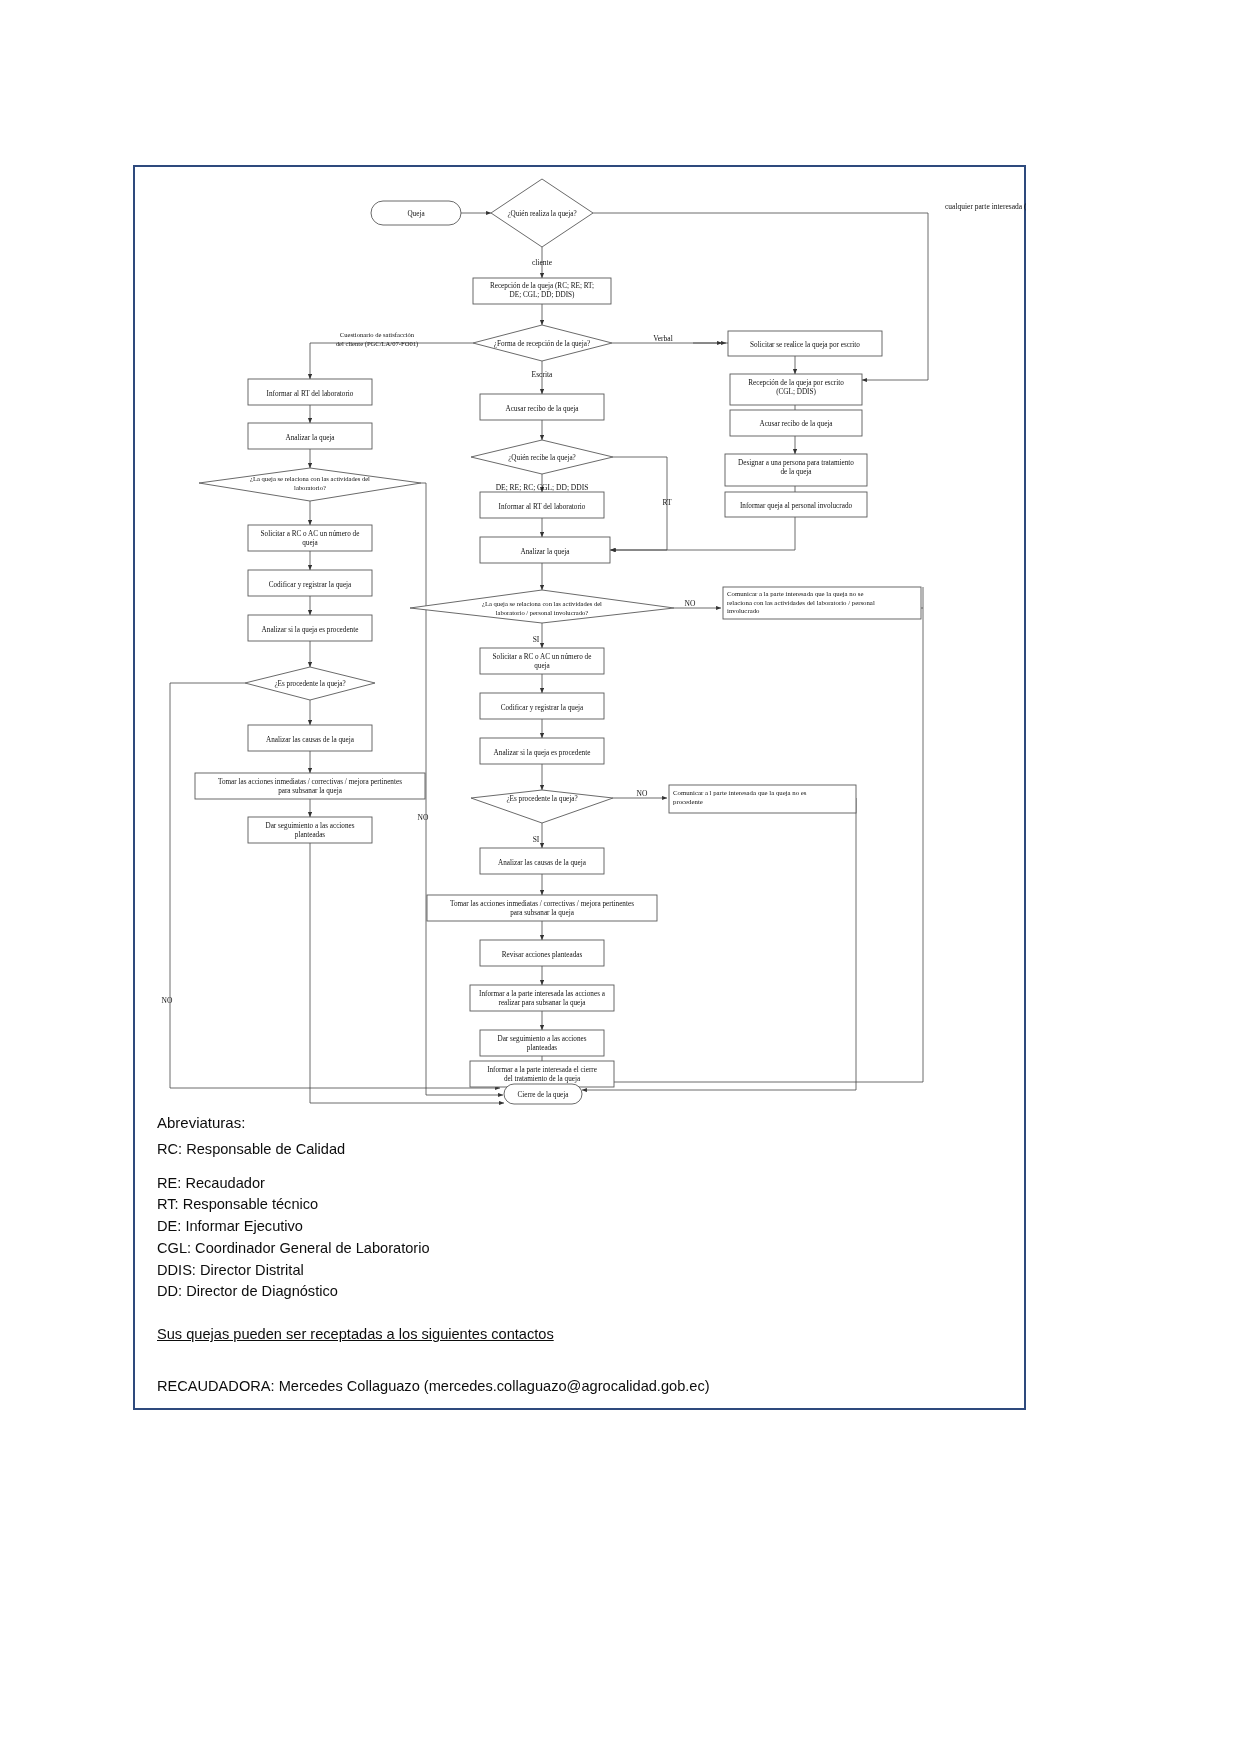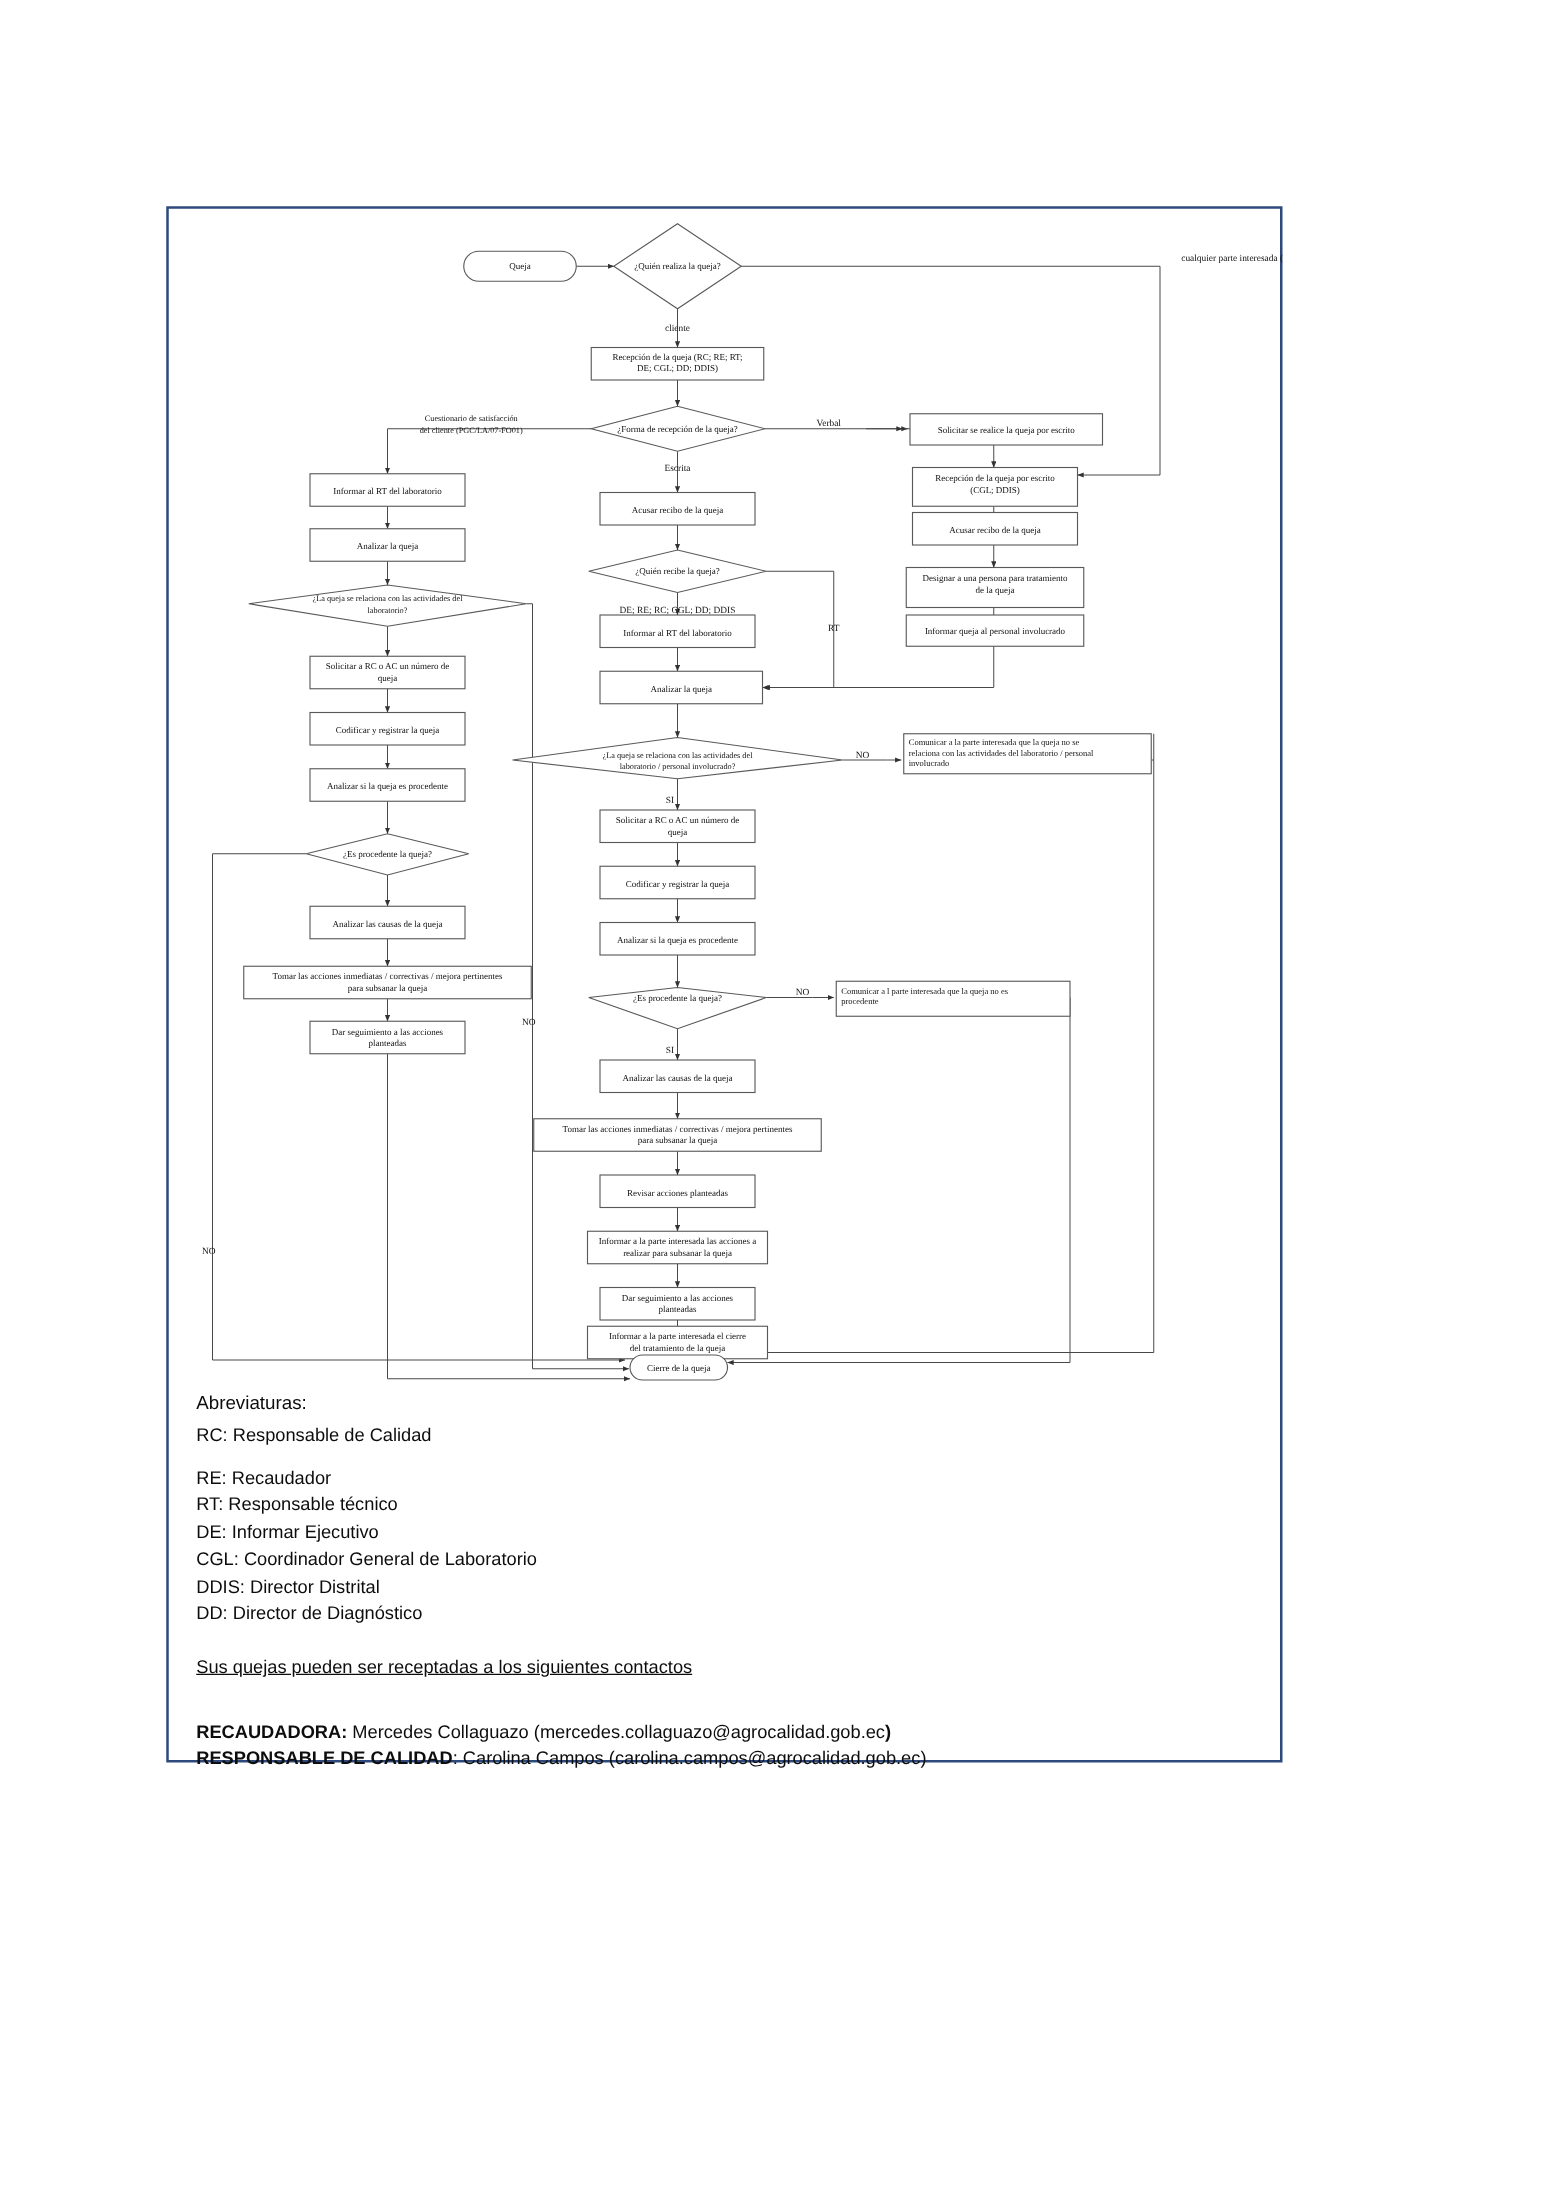--- a/index.html
+++ b/index.html
@@ -8,21 +8,21 @@
   #frame{position:absolute;left:133px;top:165px;width:893px;height:1245px;
          border:2.5px solid #2e4a7d;background:#fff;box-sizing:border-box;}
   #chart-svg{position:absolute;left:133px;top:165px;}
   .edge-lbl{font-family:"Liberation Serif",serif;fill:#111;font-size:7.5px;}
   #legend{position:absolute;left:157px;top:1115px;width:860px;
           font-family:"Liberation Sans",sans-serif;font-size:14.6px;color:#0d0d0d;line-height:1.0;}
   #legend .hd{font-weight:normal;font-size:15px;margin-bottom:9px;}
   #legend .ln{margin-bottom:1px;line-height:1.42;}
   #legend .gap{height:12px;}
   #legend .sp{height:20px;}
-  #legend .contact b{font-weight:bold;text-align:center;}
+  #legend .contact b{font-weight:normal;text-align:center;}
   #legend .intro{margin-top:4px;margin-bottom:20px;text-decoration:underline;}
 </style>
 </head>
 <body>
 
 <div id="page">
 
   <div id="frame"></div>
 
   <svg id="chart-svg" width="893" height="945" viewBox="0 0 893 945" xmlns="http://www.w3.org/2000/svg">
@@ -302,16 +302,15 @@
     <div class="ln">RE: Recaudador</div>
     <div class="ln">RT: Responsable técnico</div>
     <div class="ln">DE: Informar Ejecutivo</div>
     <div class="ln">CGL: Coordinador General de Laboratorio</div>
     <div class="ln">DDIS: Director Distrital</div>
     <div class="ln">DD: Director de Diagnóstico</div>
     <div class="sp"></div>
     <div class="intro">Sus quejas pueden ser receptadas a los siguientes contactos</div>
     <div class="sp" style="height:14px"></div>
     <div class="contact ln"><b>RECAUDADORA:</b><span> Mercedes Collaguazo (mercedes.collaguazo@agrocalidad.gob.ec</span><b>)</b></div>
-    <div class="contact ln"><b>RESPONSABLE DE CALIDAD</b><span>: Carolina Campos (carolina.campos@agrocalidad.gob.ec)</span></div>
   </div>
 
 </div>
 
 </body></html>

